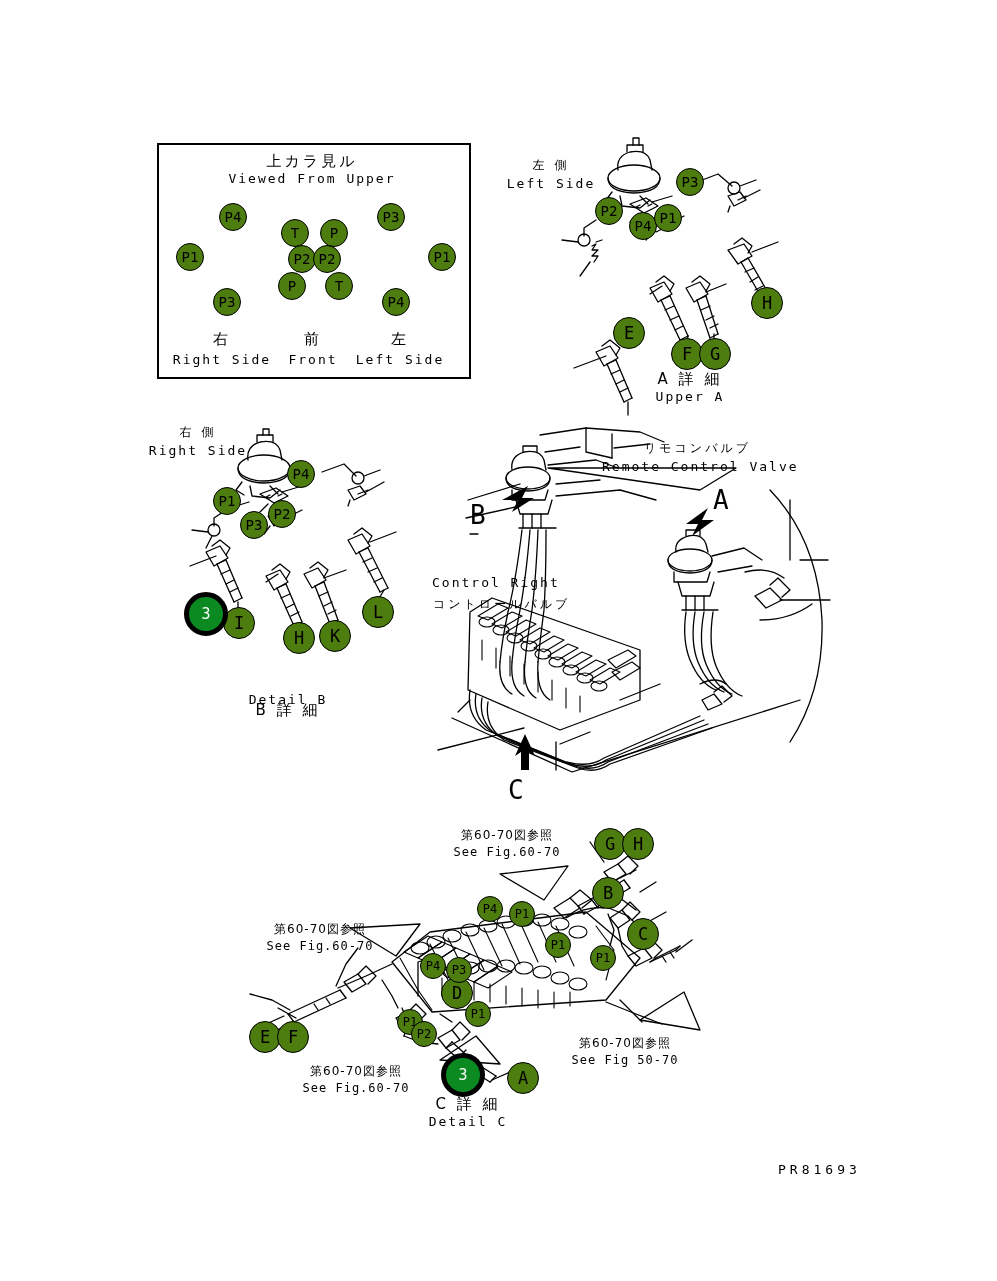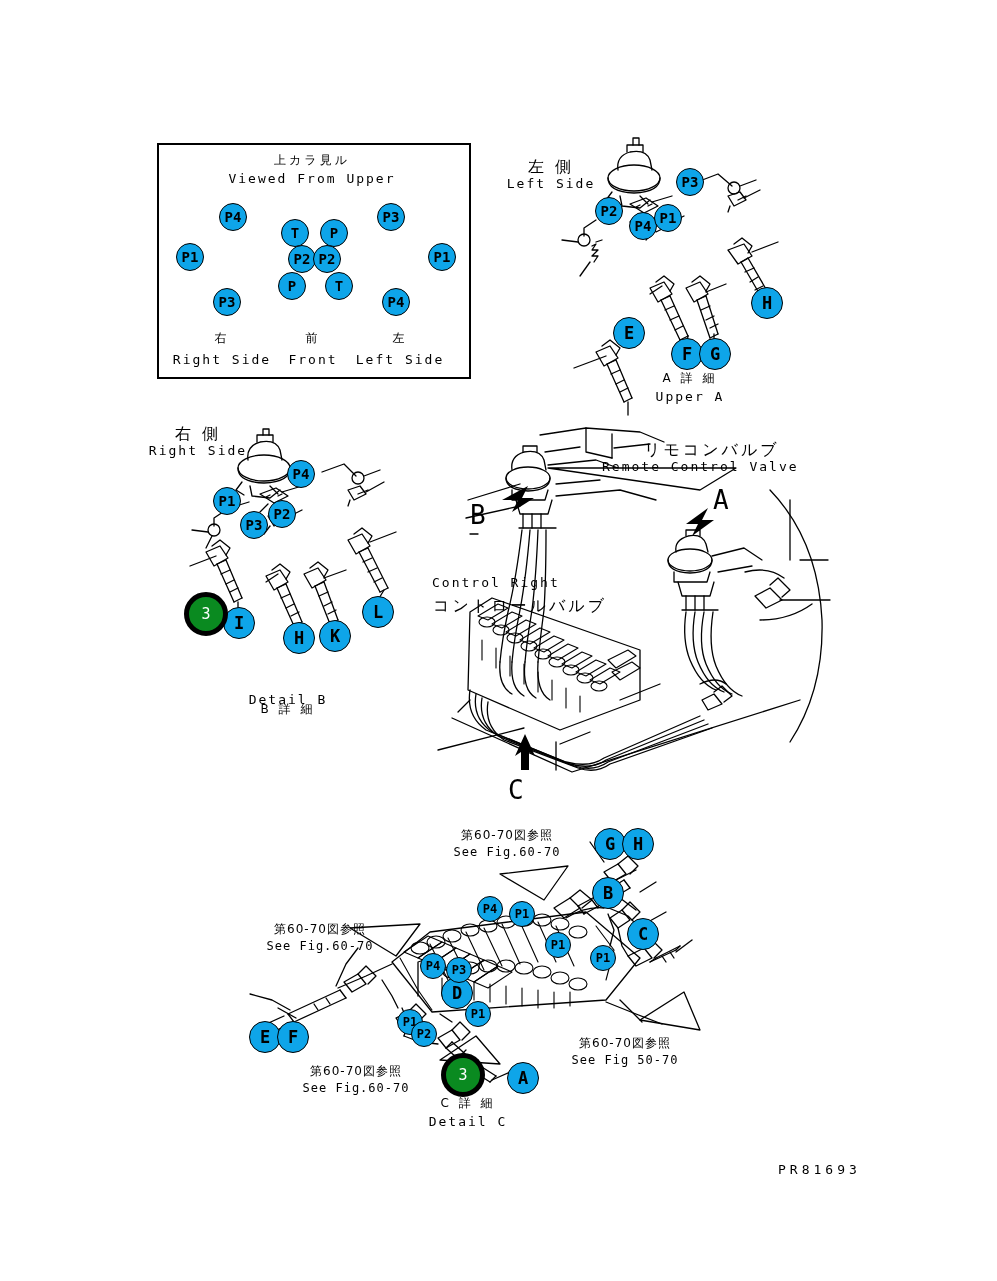--- a/index.html
+++ b/index.html
@@ -8,34 +8,33 @@
     width:997px;height:1281px;position:relative;overflow:hidden;
     font-family:"DejaVu Sans Mono","Liberation Mono",monospace;
     color:#000;
   }
   #sheet{position:absolute;left:0;top:0;width:997px;height:1281px;}
   svg.layer{position:absolute;left:0;top:0;width:997px;height:1281px;}
   .txt{position:absolute;white-space:pre;color:#000;letter-spacing:1px;}
   .jp{font-family:"DejaVu Sans","Liberation Sans",sans-serif;letter-spacing:3px;}
   .en{font-family:"DejaVu Sans Mono","Liberation Mono",monospace;letter-spacing:2px;}
   .ctr{text-align:center;transform:translateX(-50%);}
-  .cap-jp{font-size:12px;}
+  .cap-jp{font-size:15px;}
   .cap-en{font-size:13px;}
-  .lbl-jp{font-size:16px;}
+  .lbl-jp{font-size:12px;}
   .lbl-en{font-size:13px;}
   .ref-jp{font-size:12px;letter-spacing:1px;}
   .ref-en{font-size:12px;letter-spacing:1px;}
   .partno{font-size:13px;letter-spacing:4px;}
   .bigletter{font-size:26px;font-family:"DejaVu Sans Mono","Liberation Mono",monospace;}
   .callout{
     position:absolute;border:1.6px solid #000;border-radius:50%;
-    background:#0ea5e9;display:flex;align-items:center;justify-content:center;
+    background:#4d7c0f;display:flex;align-items:center;justify-content:center;
     font-family:"DejaVu Sans Mono","Liberation Mono",monospace;
     line-height:1;
-    font-weight:bold;
   }
   .c-lg{width:30px;height:30px;font-size:17px;}
   .c-md{width:26px;height:26px;font-size:14px;}
   .c-sm{width:24px;height:24px;font-size:12px;}
   .marker3{
     position:absolute;width:44px;height:44px;border-radius:50%;
     background:#0a8a20;border:5px solid #000;box-sizing:border-box;
     display:flex;align-items:center;justify-content:center;
     color:#fff;font-size:15px;
     font-family:"DejaVu Sans Mono","Liberation Mono",monospace;

